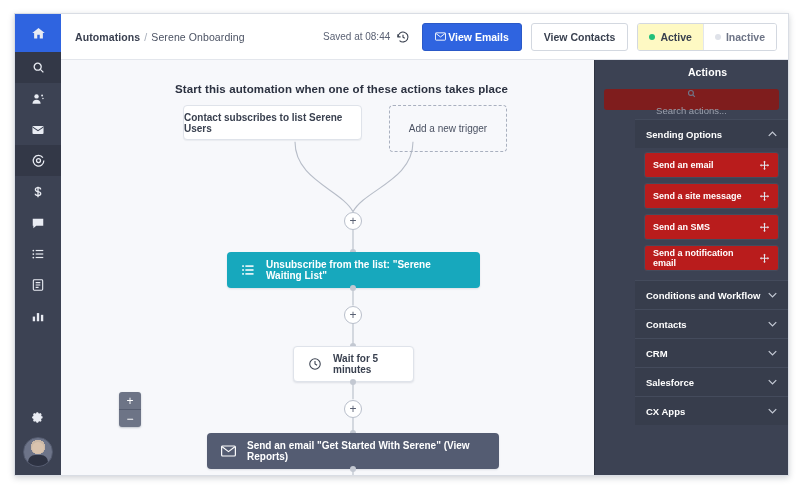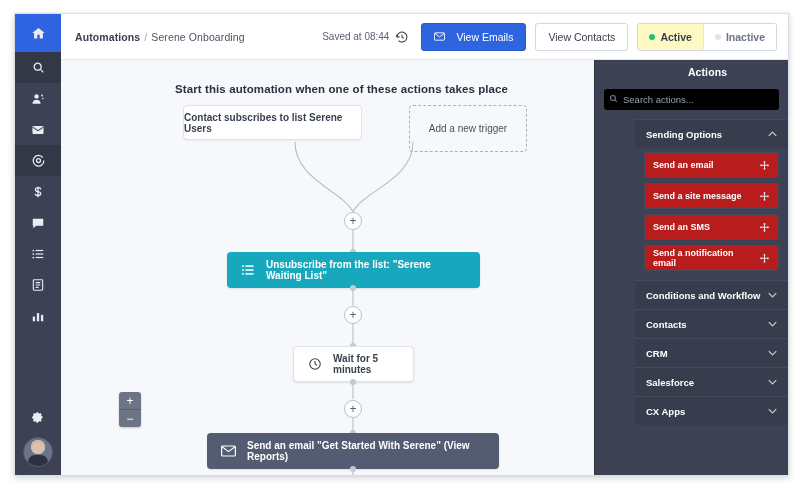--- a/index.html
+++ b/index.html
@@ -54,22 +54,22 @@
     height:45px;flex:0 0 45px;background:#ffffff;border-bottom:1px solid #e3e6ec;
     display:flex;align-items:center;padding:0 11px 0 14px;gap:0;
   }
   .crumb{font-size:10.5px;color:#3a4050;font-weight:bold;letter-spacing:.1px;}
   .crumb .sep{color:#a4abb8;font-weight:normal;margin:0 4px;}
   .crumb .cur{color:#4b5263;font-weight:normal;}
   .topbar-spacer{flex:1 1 auto;}
   .saved{font-size:10px;color:#5b6274;margin-right:6px;white-space:nowrap;}
   .hist-icon{color:#39404f;margin-right:12px;display:flex;align-items:center;}
   .btn{
-    height:26px;border-radius:3px;font-size:10.5px;font-weight:normal;
-    display:inline-flex;align-items:center;justify-content:center;gap:11px;
+    height:26px;border-radius:3px;font-size:10.5px;font-weight:bold;
+    display:inline-flex;align-items:center;justify-content:center;gap:2px;
     padding:0 12px;white-space:nowrap;cursor:pointer;
   }
   .btn-primary{background:#2f64e0;color:#fff;border:1px solid #2a59c8;}
   .btn-outline{background:#fff;color:#39404f;border:1px solid #d3d8e0;margin-left:9px;}
   .seg{display:inline-flex;margin-left:9px;border:1px solid #d3d8e0;border-radius:3px;overflow:hidden;height:26px;}
   .seg div{
     display:flex;align-items:center;gap:5px;padding:0 11px;font-size:10.5px;font-weight:bold;
     color:#39404f;cursor:pointer;background:#fff;
   }
   .seg .on{background:#fef9c3;}
@@ -125,22 +125,22 @@
   }
   .zoomctl div+div{border-top:1px solid #565d70;}
 
   
   .panel-title{
     height:24px;display:flex;align-items:center;justify-content:center;
     font-size:10.5px;font-weight:bold;color:#fff;background:#3c4253;letter-spacing:.1px;margin-left:32px;
   }
   .panel-search{padding:5px 9px 9px 9px;}
   .search-box{
-    height:21px;background:#000000;border-radius:3px;display:flex;align-items:center;
-    gap:5px;padding:0 5px;font-size:9.5px;color:#9aa0ad;
+    height:21px;background:#7f1d1d;border-radius:3px;display:flex;align-items:center;
+    gap:5px;padding:0 21px;font-size:9.5px;color:#9aa0ad;flex-direction:column;
   }
   .panel-scroll{flex:1 1 auto;overflow:hidden;padding-left:40px;}
   .sect{
     height:28px;background:#373d4c;border-top:1px solid #444b5c;
     display:flex;align-items:center;justify-content:space-between;padding:0 11px;
     font-size:9.5px;font-weight:bold;color:#fff;cursor:pointer;
   }
   .sect .chev{color:#c4c9d4;display:flex;align-items:center;}
   .items{padding:4px 9px 4px 9px;}
   .item{
@@ -306,21 +306,21 @@
           <path d="M292 228 L292 246" stroke="#b7bdc8" stroke-width="1.1"></path>
           <path d="M292 264 L292 286" stroke="#b7bdc8" stroke-width="1.1"></path>
           <path d="M292 322 L292 340" stroke="#b7bdc8" stroke-width="1.1"></path>
           <path d="M292 358 L292 373" stroke="#b7bdc8" stroke-width="1.1"></path>
           <path d="M292 409 L292 416" stroke="#b7bdc8" stroke-width="1.1"></path>
         </svg>
 
         <div class="node trig" style="left:122px;top:45px;width:179px;height:35px;">
           <span>Contact subscribes to list Serene Users</span>
         </div>
-        <div class="node trig dashed" style="left:348px;top:45px;width:118px;height:47px;">
+        <div class="node trig dashed" style="left:328px;top:45px;width:118px;height:47px;">
           <span>Add a new trigger</span>
         </div>
 
         <div class="plus" style="left:283px;top:152px;">
           <span>+</span>
         </div>
 
         <div class="anchor" style="left:289px;top:189px;"></div>
         <div class="node step teal" style="left:166px;top:192px;width:253px;height:36px;">
           <span class="ico">

